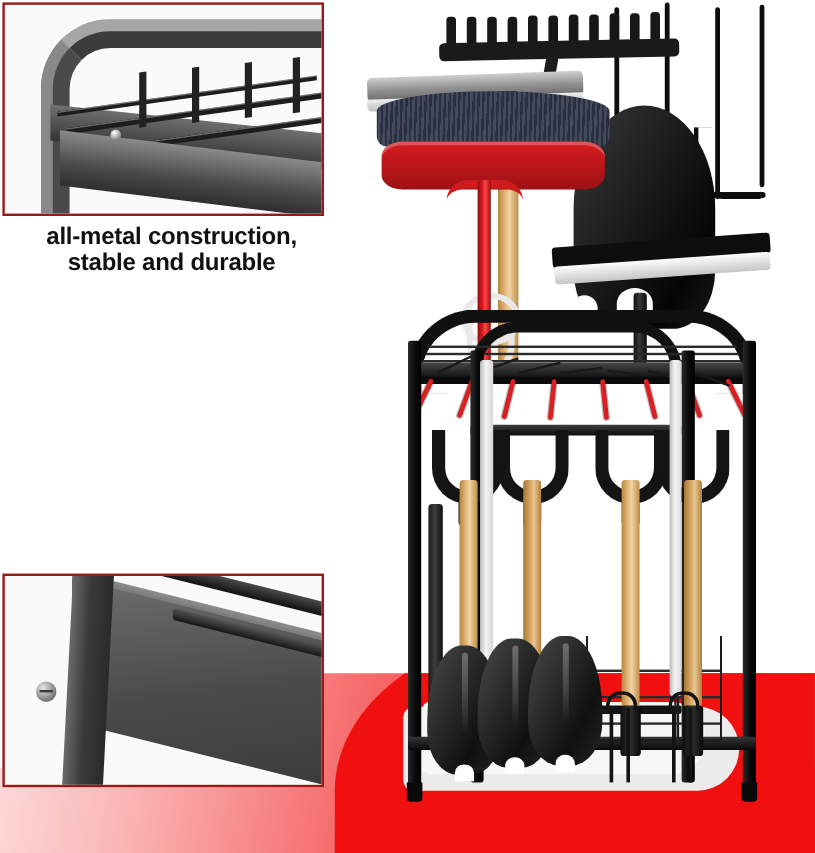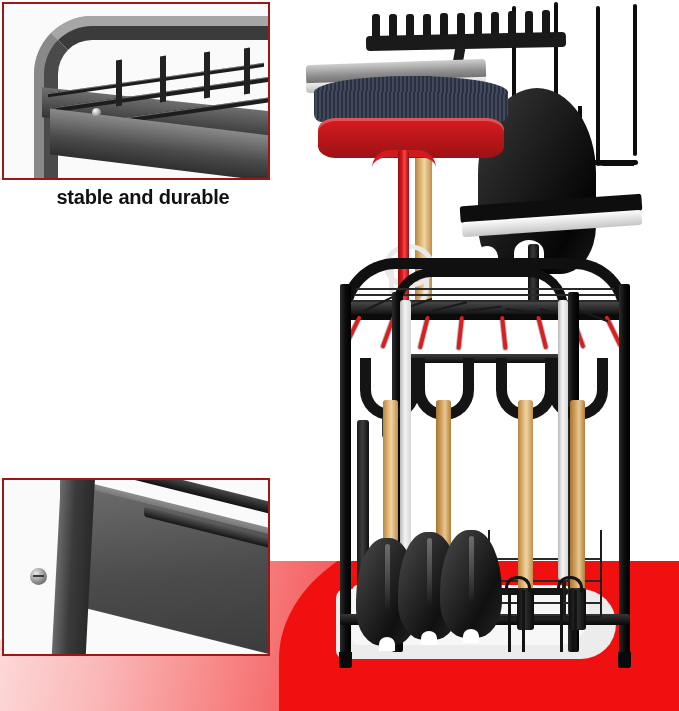--- a/index.html
+++ b/index.html
@@ -266,20 +266,21 @@
         <div class="p1-bar" style="left:58px;top:108px;width:206px;"></div>
         <div class="p1-bar" style="left:44px;top:74px;width:216px;height:4px;"></div>
         <div class="p1-cross" style="left:112px;top:56px;height:46px;"></div>
         <div class="p1-cross" style="left:156px;top:52px;height:46px;"></div>
         <div class="p1-cross" style="left:200px;top:48px;height:46px;"></div>
         <div class="p1-cross" style="left:240px;top:44px;height:46px;"></div>
         <div style="position:absolute;left:46px;top:118px;width:220px;height:46px;background:linear-gradient(#8a8a8a,#4a4a4a 60%,#2f2f2f);transform:skewY(7deg);"></div>
         <div style="position:absolute;left:88px;top:104px;width:9px;height:9px;border-radius:50%;background:radial-gradient(circle at 35% 30%,#fff,#9a9a9a 60%,#4a4a4a);"></div>
       </div>
       <div class="caption" id="cap1">
+        <span>all-metal construction,</span>
         <span class="l2">stable and durable</span>
       </div>
     </div>
 
 
     <div class="panel" id="panel3">
       <div class="photo">
         <div class="p3-rail"></div>
         <div class="p3-plate-top"></div>
         <div class="p3-plate"></div>

